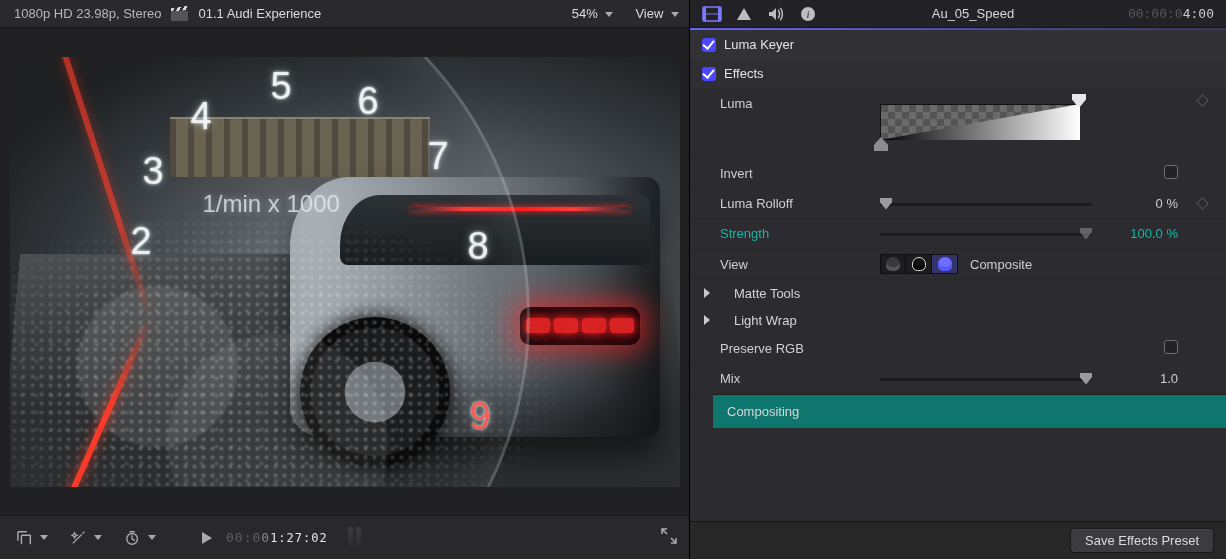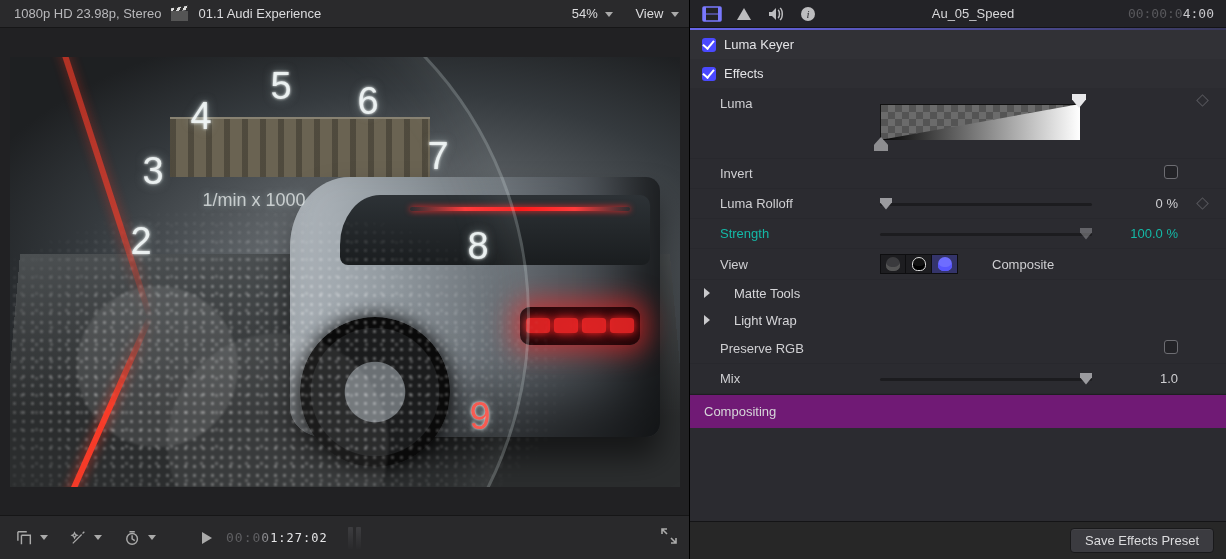--- a/index.html
+++ b/index.html
@@ -115,21 +115,21 @@
     background: linear-gradient(rgba(255,60,40,.0), rgba(255,60,40,.95) 30%, rgba(255,60,40,.9));
     transform-origin: top center;
     transform: translate(-50%,0) rotate(24deg);
     filter: blur(.6px) drop-shadow(0 0 6px rgba(255,50,30,.7));
   }
   .tach .needle.ghost {
     transform: translate(-50%,0) rotate(162deg);
     opacity:.7;
   }
   .tach .num { position:absolute; color: rgba(240,245,245,.9); font-size:38px; font-weight:400; text-shadow: 0 0 10px rgba(200,220,220,.55), 0 0 3px #fff; font-family: Arial, sans-serif;}
-  .tach .unit { position:absolute; color: rgba(230,235,235,.78); font-size:18px; text-shadow:0 0 6px rgba(200,220,220,.5);}
+  .tach .unit { position:absolute; color: rgba(230,235,235,.78); font-size:24px; text-shadow:0 0 6px rgba(200,220,220,.5);}
   
   
   .viewer-bottom {
     height: 44px; background:#29292b; border-top:1px solid #161617;
     display:flex; align-items:center; padding: 0 12px; gap:14px;
     color:#a9a9ac;
   }
   .vb-btn { display:flex; align-items:center; gap:2px; padding:3px 4px; cursor:default;}
   .vb-btn svg { width:18px; height:16px; }
   .play-tri { width:0;height:0;border-left:10px solid #aaa;border-top:6px solid transparent;border-bottom:6px solid transparent;}
@@ -169,21 +169,21 @@
     content:""; position:absolute; left:3px; top:0px; width:5px; height:9px;
     border: solid #fff; border-width:0 2px 2px 0; transform: rotate(40deg);
   }
   .param {
     display:flex; align-items:center; padding:5px 14px 5px 30px;
     color:#cfcfd2; min-height:30px; gap:10px;
     border-bottom: 1px solid rgba(0,0,0,.06);
   }
   .param.dim { color:#14b8a6;justify-content:center; }
   .param .label { width:150px; }
-  .param .control { flex:1; display:flex; align-items:center; gap:22px;}
+  .param .control { flex:1; display:flex; align-items:center; gap:0;}
   .param .value { width:80px; text-align:right; padding-right:4px;}
   .param .kf { width:20px; display:flex; justify-content:center;}
   .kf-dia { width:9px;height:9px; transform:rotate(45deg); border:1px solid #55555a;}
   .disclose { width:14px; color:#c9c9cc; }
   .disclose .tri { display:inline-block;width:0;height:0;border-top:5px solid transparent;border-bottom:5px solid transparent;border-left:6px solid #c9c9cc;}
   .group-row { display:flex; align-items:center; padding:6px 14px 6px 14px; gap:16px; color:#d6d6d9;}
 
   
   .luma-widget { width:200px; height:52px; position:relative; }
   .luma-widget .checker {
@@ -220,21 +220,21 @@
   .chk { width:14px; height:14px; border:1px solid #6d6d72; border-radius:3px; background:#232327;}
 
   
   .viewmodes { display:flex; gap:0; }
   .viewmodes .vm { width:26px; height:20px; background:#1d1d20; display:flex; align-items:center; justify-content:center; border:1px solid #0e0e10;}
   .viewmodes .vm + .vm { border-left:none;}
   .vm .sil { width:14px;height:14px; border-radius:50% 50% 40% 40%;}
   
   .section-collapsed {
     display:flex; align-items:center; padding:9px 14px; color:#d6d6d9;
-    background:#701a75; border-top:1px solid #1e1e21;
+    background:#0f766e; border-top:1px solid #1e1e21;margin-left:23px;
   }
 
   
   .insp-footer {
     height:38px; background:#272727; border-top:1px solid #141416;
     display:flex; align-items:center; justify-content:flex-end; padding:0 12px;
   }
   .save-btn {
     background:#3b3b40; color:#dcdcde; border:1px solid #19191b;
     border-radius:4px; padding:4px 14px; font-size:13px;

